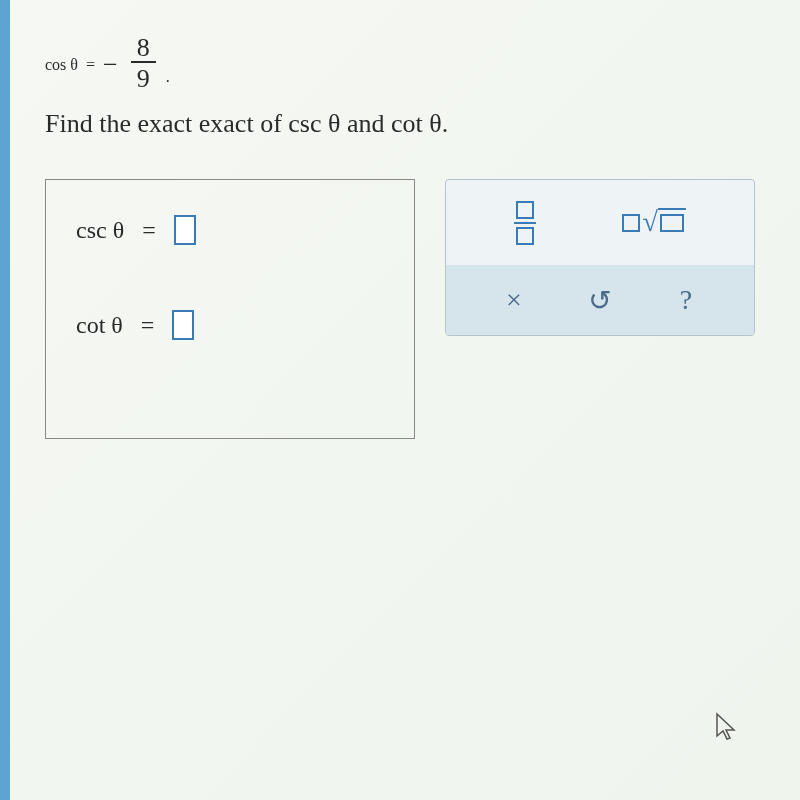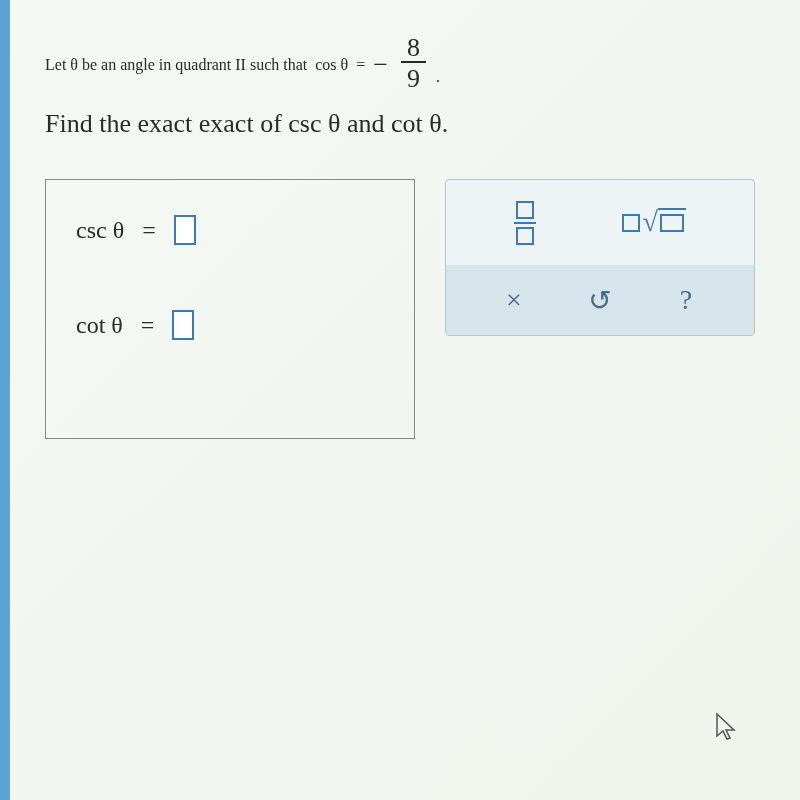--- a/index.html
+++ b/index.html
@@ -173,21 +173,20 @@
     .minus {
       font-size: 26px;
     }
   </style>
 </head>
 <body>
 
 <div class="left-edge"></div>
 
 <div class="line1">
-  <span>Let θ be an angle in quadrant II such that</span>
   <span>cos θ</span>
   <span>=</span>
   <span class="minus">−</span>
   <span class="fraction">
     <span class="num">8</span>
     <span class="den">9</span>
   </span>
   <span class="period">.</span>
 </div>
 

